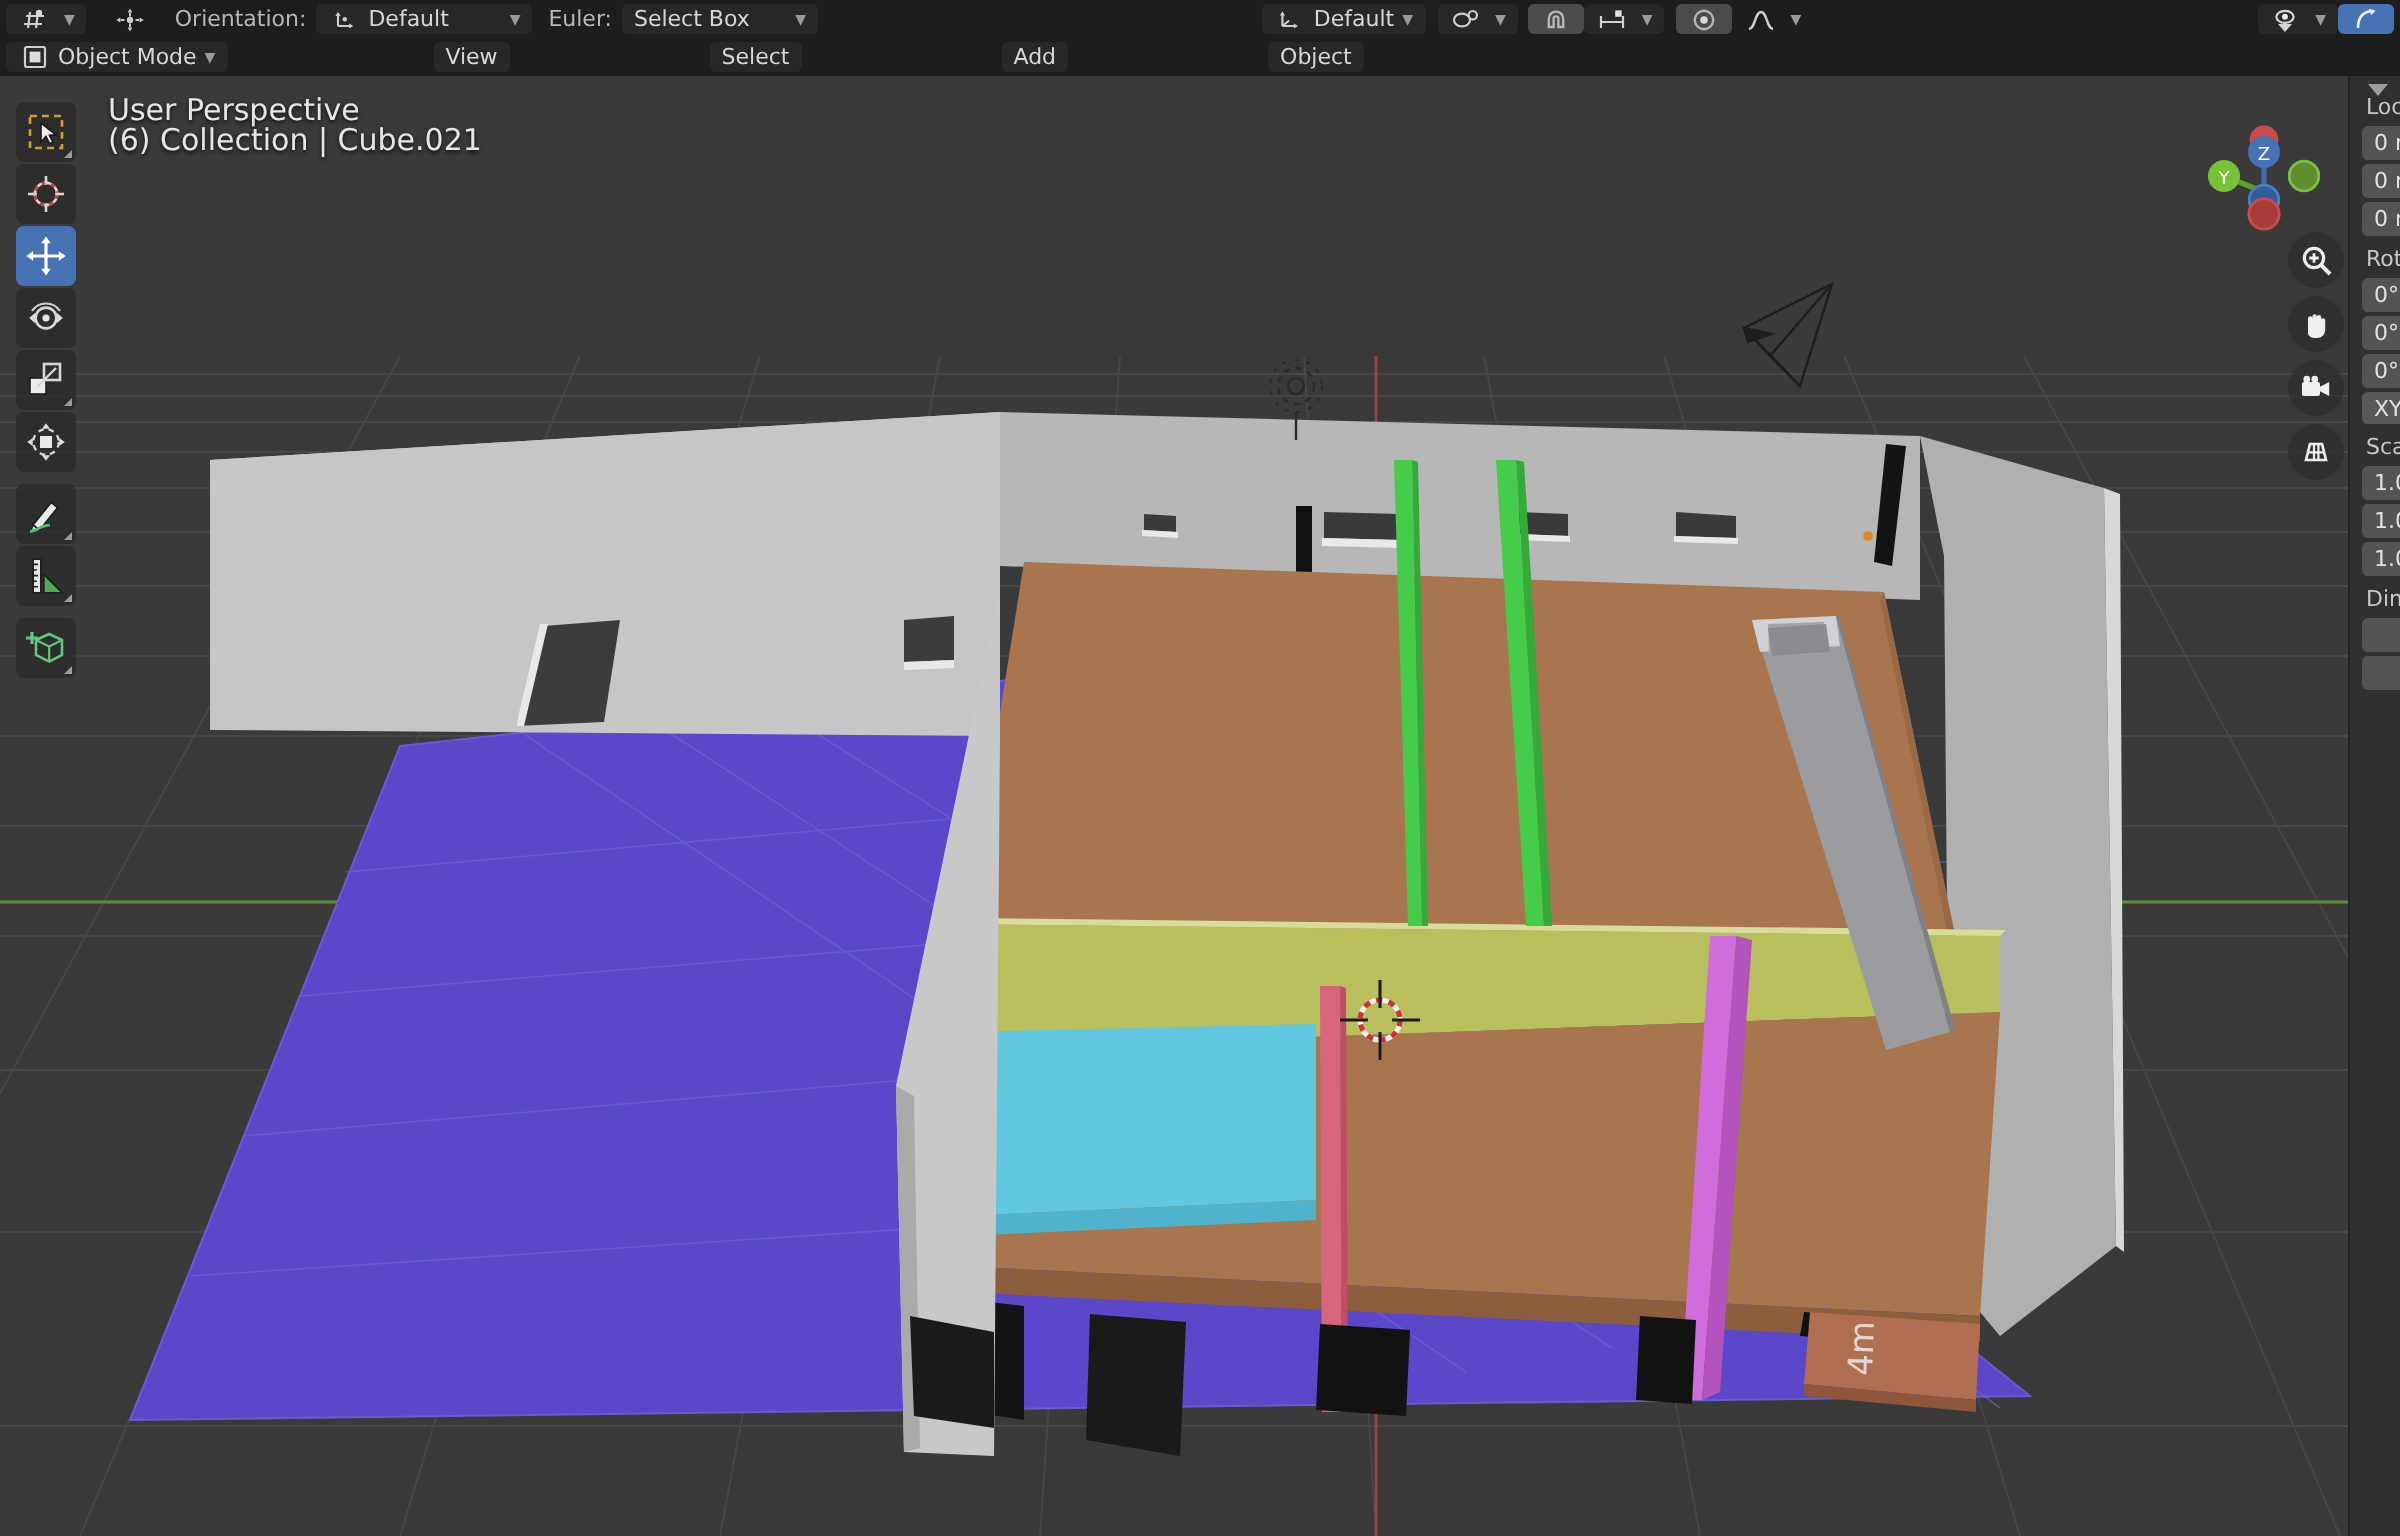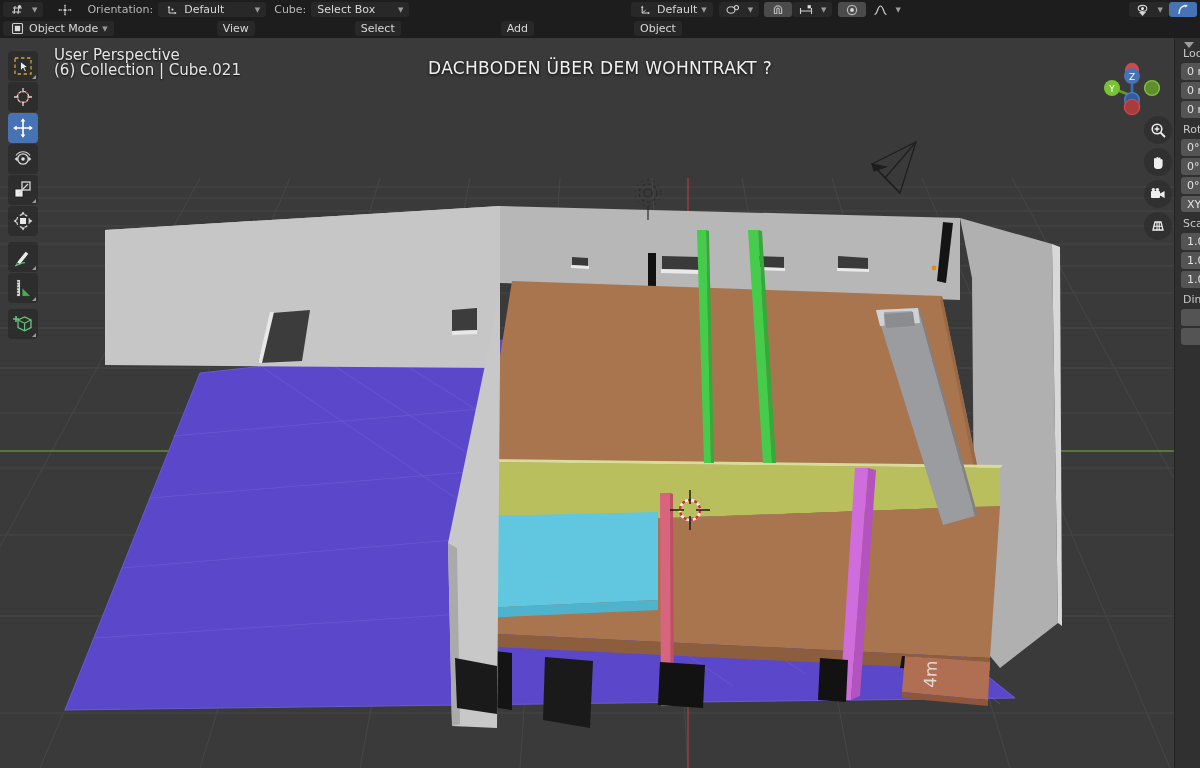--- a/index.html
+++ b/index.html
@@ -173,21 +173,21 @@
           <path d="M3 10 V3.5 M3 10 H10" stroke="#cfcfcf" stroke-width="1.1" fill="none"></path>
           <path d="M3 3 L1.7 5 H4.3 Z" fill="#cfcfcf"></path>
           <path d="M10.6 10 L8.6 8.8 V11.2 Z" fill="#cfcfcf"></path>
           <circle cx="6.4" cy="6.6" r="1.1" fill="#cfcfcf"></circle>
         </svg>
       </span>
       <span>Default</span>
       <span class="chev" style="margin-left:auto">▼</span>
     </div>
 
-    <span class="label-txt">Cube:</span>
+    <span class="label-txt">Euler:</span>
 
     <div class="btn" style="min-width:98px">
       <span>Select Box</span>
       <span class="chev" style="margin-left:auto">▼</span>
     </div>
 
     <div style="flex:1"></div>
 
     <div class="btn" style="min-width:78px">
       <span class="iconbox">
@@ -446,21 +446,20 @@
       </g>
 
       <text x="936" y="650" fill="#e8e0da" font-size="17" font-family="'DejaVu Sans','Liberation Sans',sans-serif" transform="rotate(-88 936 650)" opacity="0.92">4m</text>
     </svg>
 
     <div id="vp-info">
       <div>User Perspective</div>
       <div>(6) Collection | Cube.021</div>
     </div>
 
-    <div id="vp-title">DACHBODEN ÜBER DEM WOHNTRAKT ?</div>
 
     <div id="toolbar">
 
       <div class="tool">
         <svg width="22" height="22" viewBox="0 0 22 22">
           <rect x="3" y="3" width="16" height="16" fill="none" stroke="#d3a13a" stroke-width="1.3" stroke-dasharray="3.4 2.6"></rect>
           <path d="M8.5 6.5 L8.5 16 L11 13.2 L12.8 16.8 L14.4 16 L12.7 12.6 L16 12.4 Z" fill="#eeeeee" stroke="#1a1a1a" stroke-width=".8"></path>
         </svg>
         <span class="corner"></span>
       </div>

